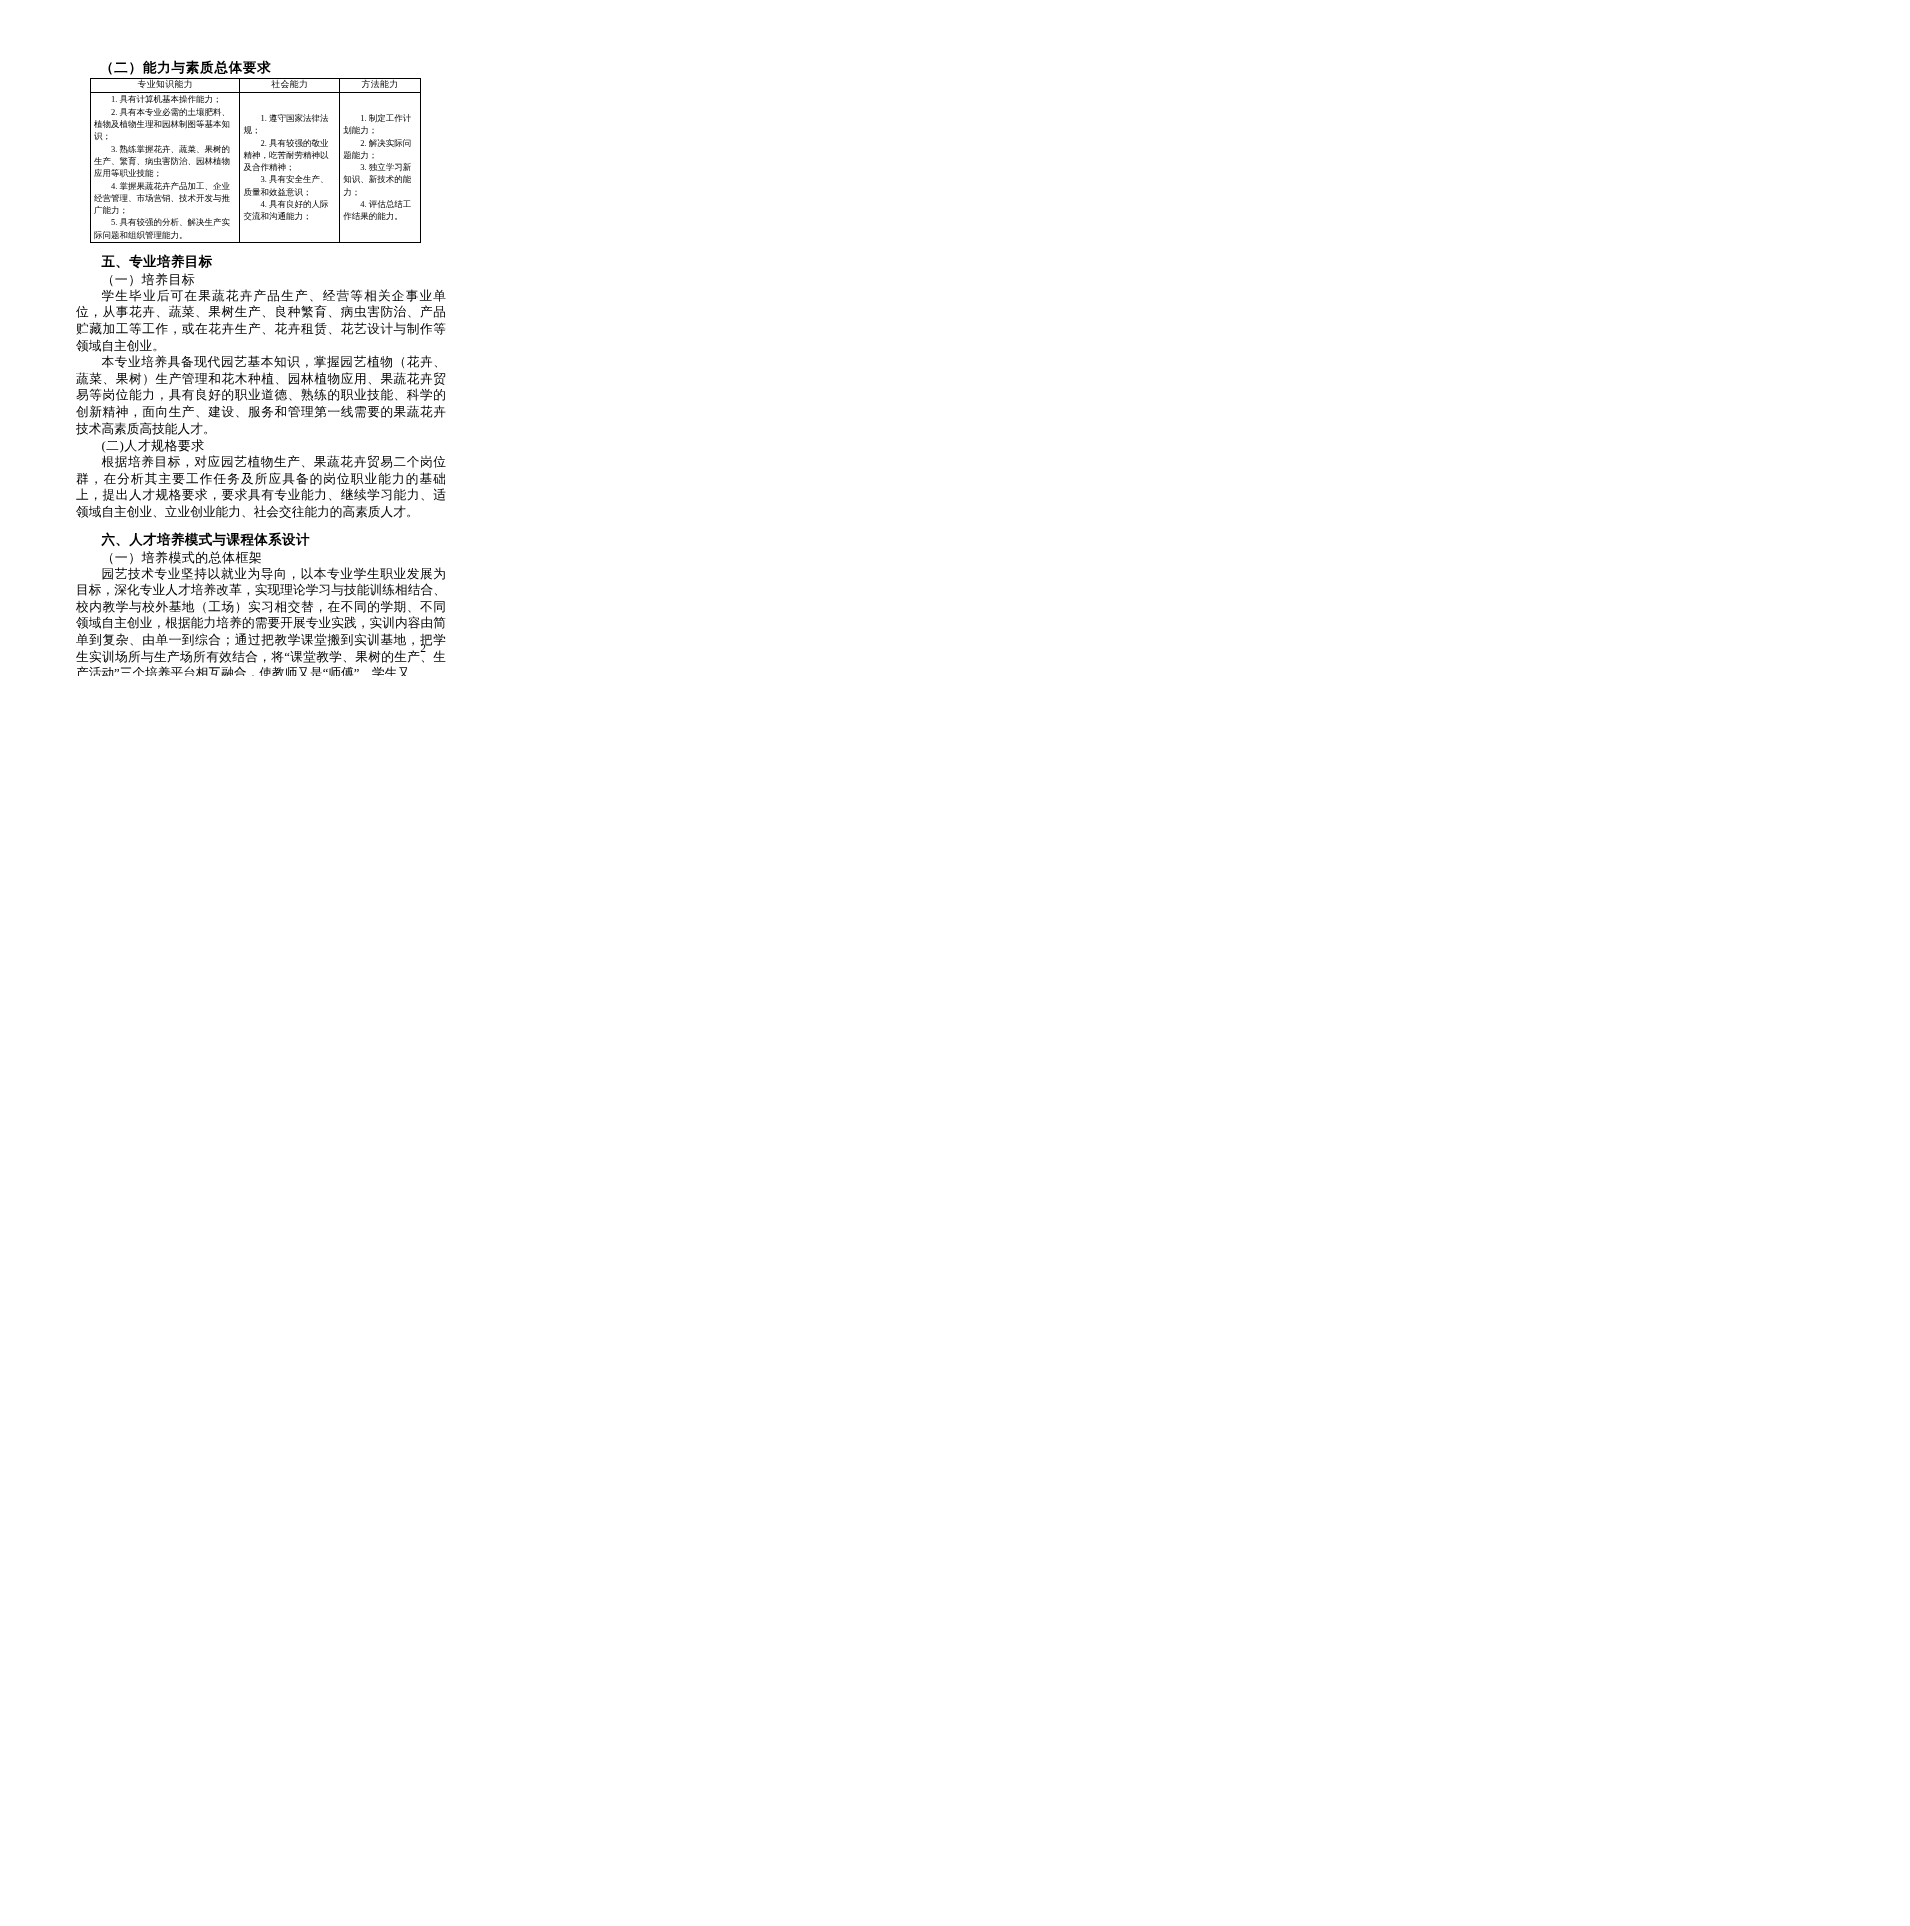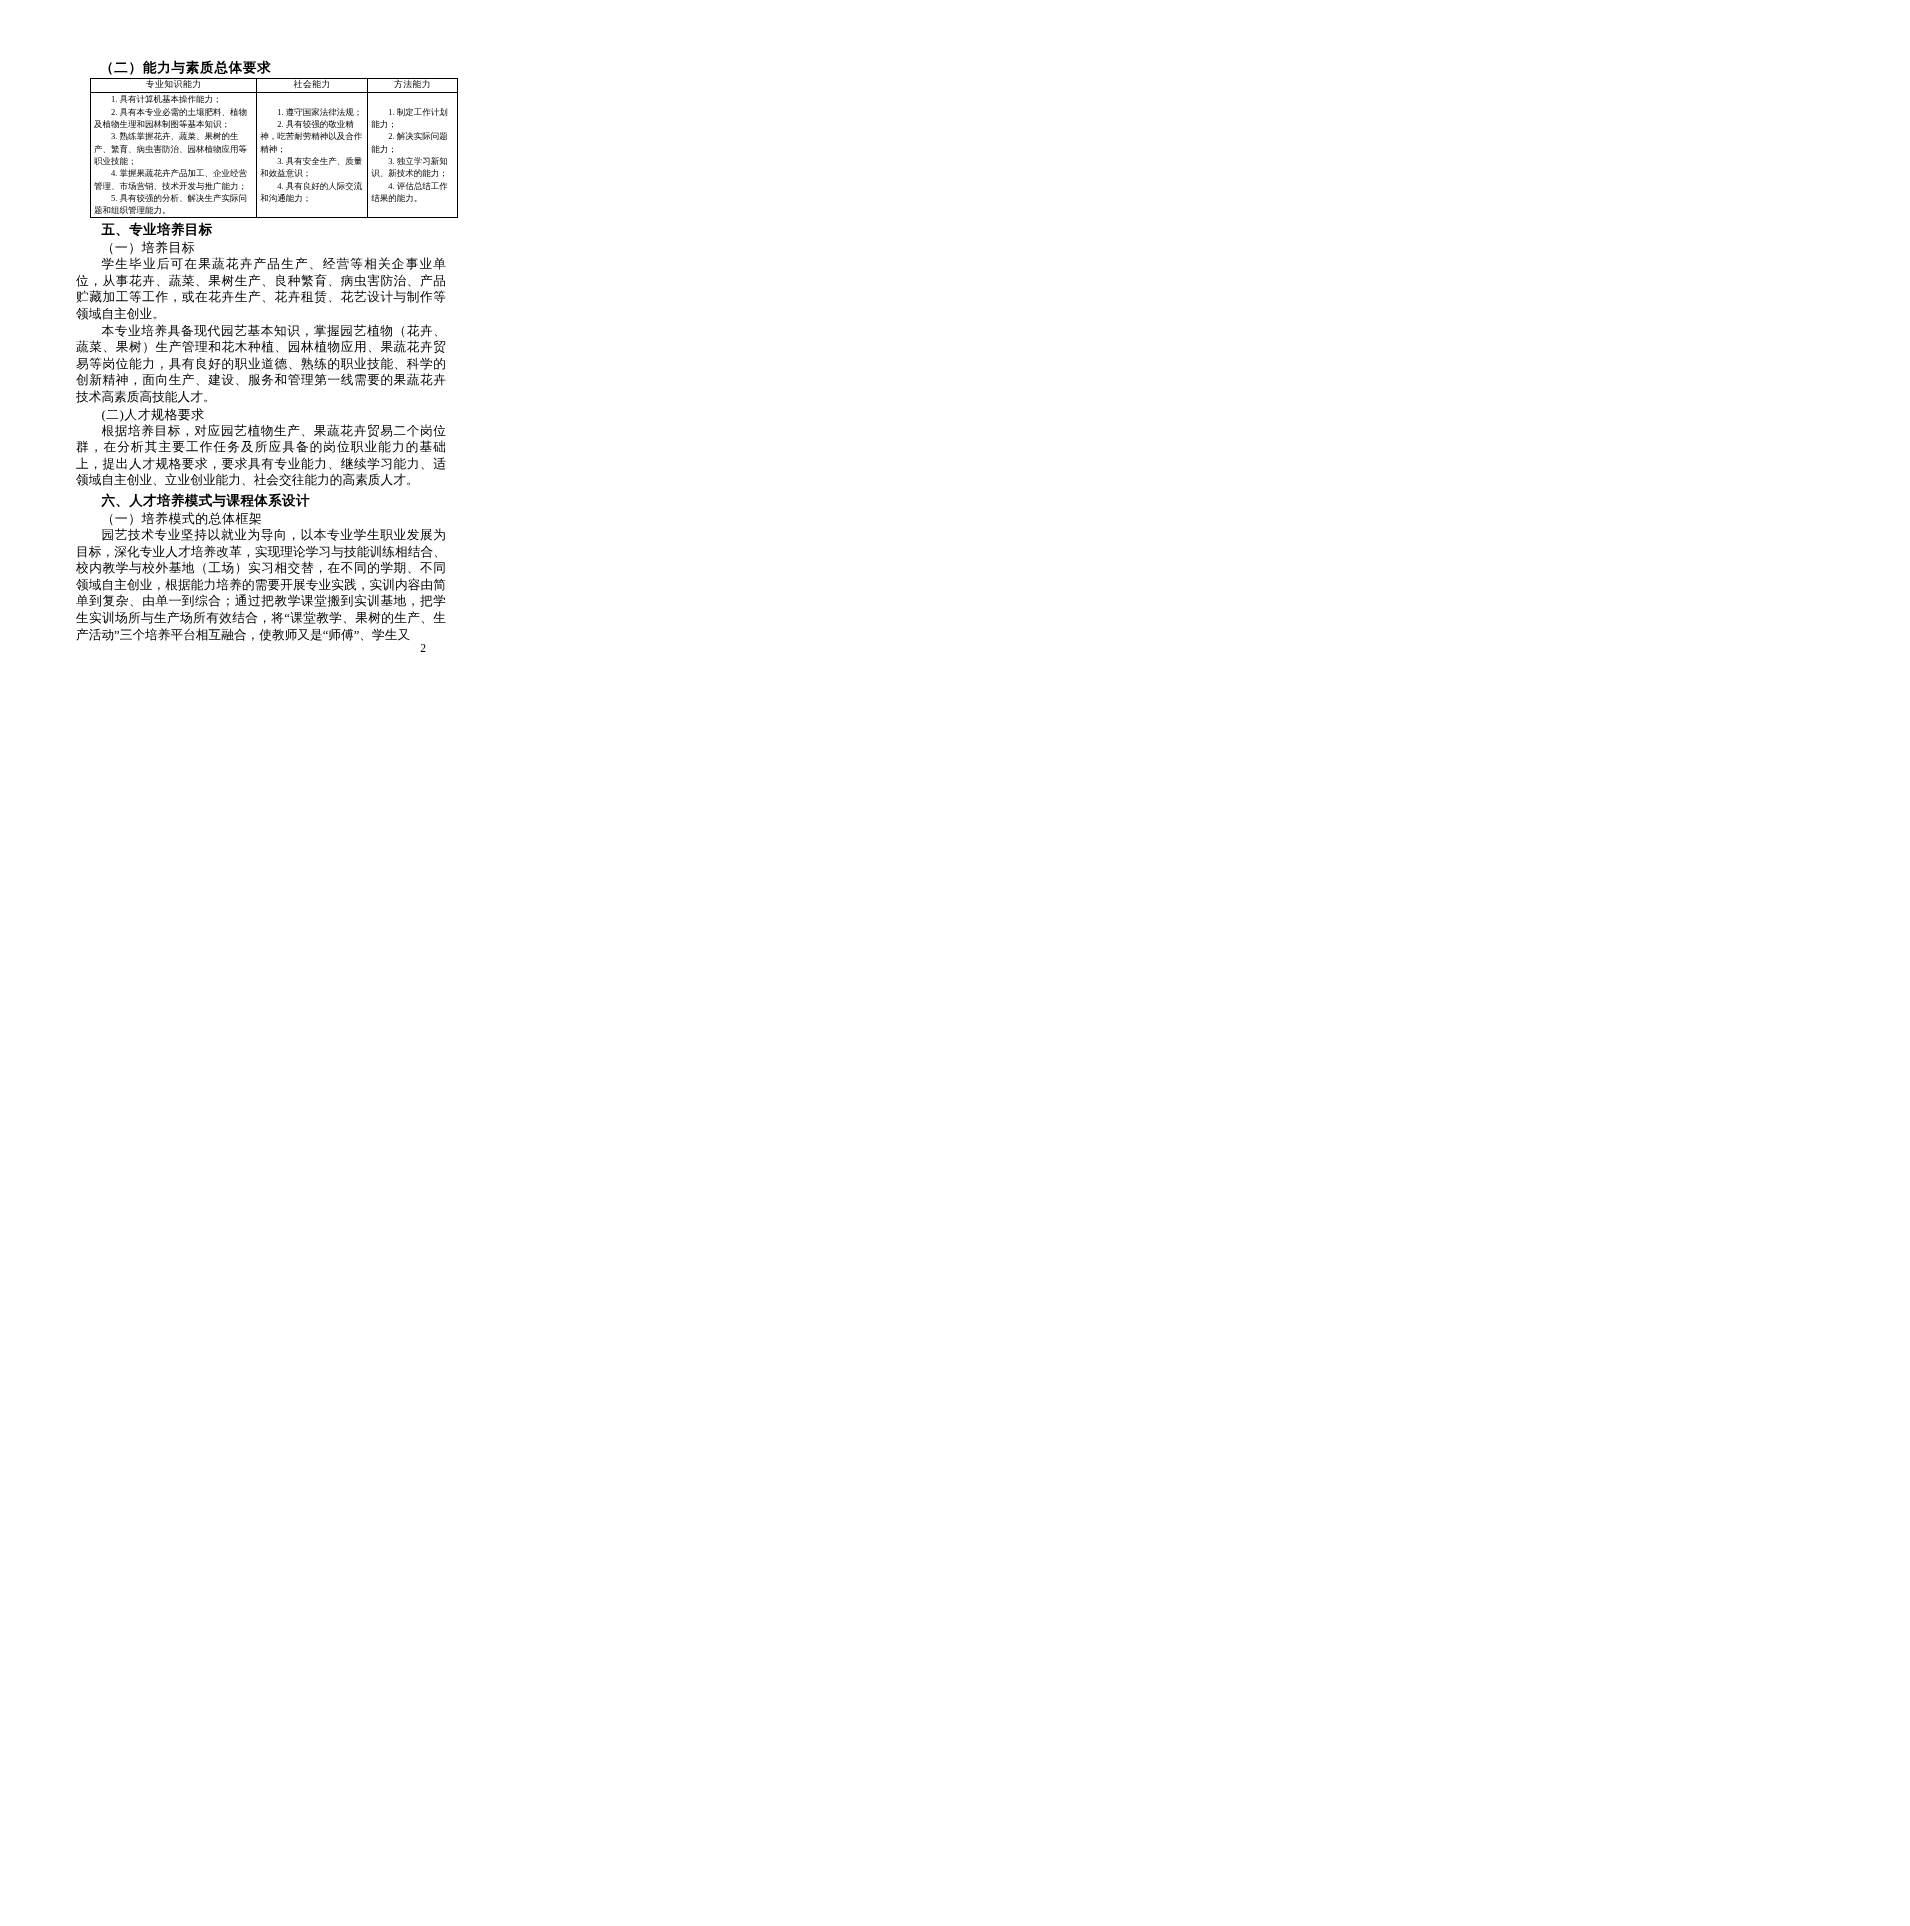--- a/index.html
+++ b/index.html
@@ -19,21 +19,21 @@
   .doc-title {
     font-size:13.5px;
     font-weight:600;
     line-height:17px;
     text-indent:24px;
     letter-spacing:0.8px;
     margin:0 0 1.5px 0;
   }
   table.ability {
     margin-left:14px;
-    width:368px;
+    width:331px;
     border-collapse:collapse;
     border:1.2px solid #000;
     table-layout:fixed;
   }
   table.ability th {
     border:0.8px solid #000;
     border-bottom:1.2px solid #000;
     font-weight:normal;
     font-size:8.9px;
     line-height:11.6px;
@@ -48,21 +48,21 @@
     font-size:8.5px;
     line-height:12.3px;
   }
   table.ability td p { margin:0; text-indent:2em; }
   .h-num {
     font-family:"Liberation Sans","DejaVu Sans",sans-serif;
     font-weight:700;
     font-size:13.5px;
     line-height:19px;
     text-indent:25.4px;
-    margin-top:2px;
+    margin-top:9px;
     letter-spacing:0.4px;
   }
   .h-sub {
     font-size:13px;
     font-weight:400;
     line-height:17px;
     text-indent:25.4px;
     letter-spacing:0.4px;
   }
   .line {

